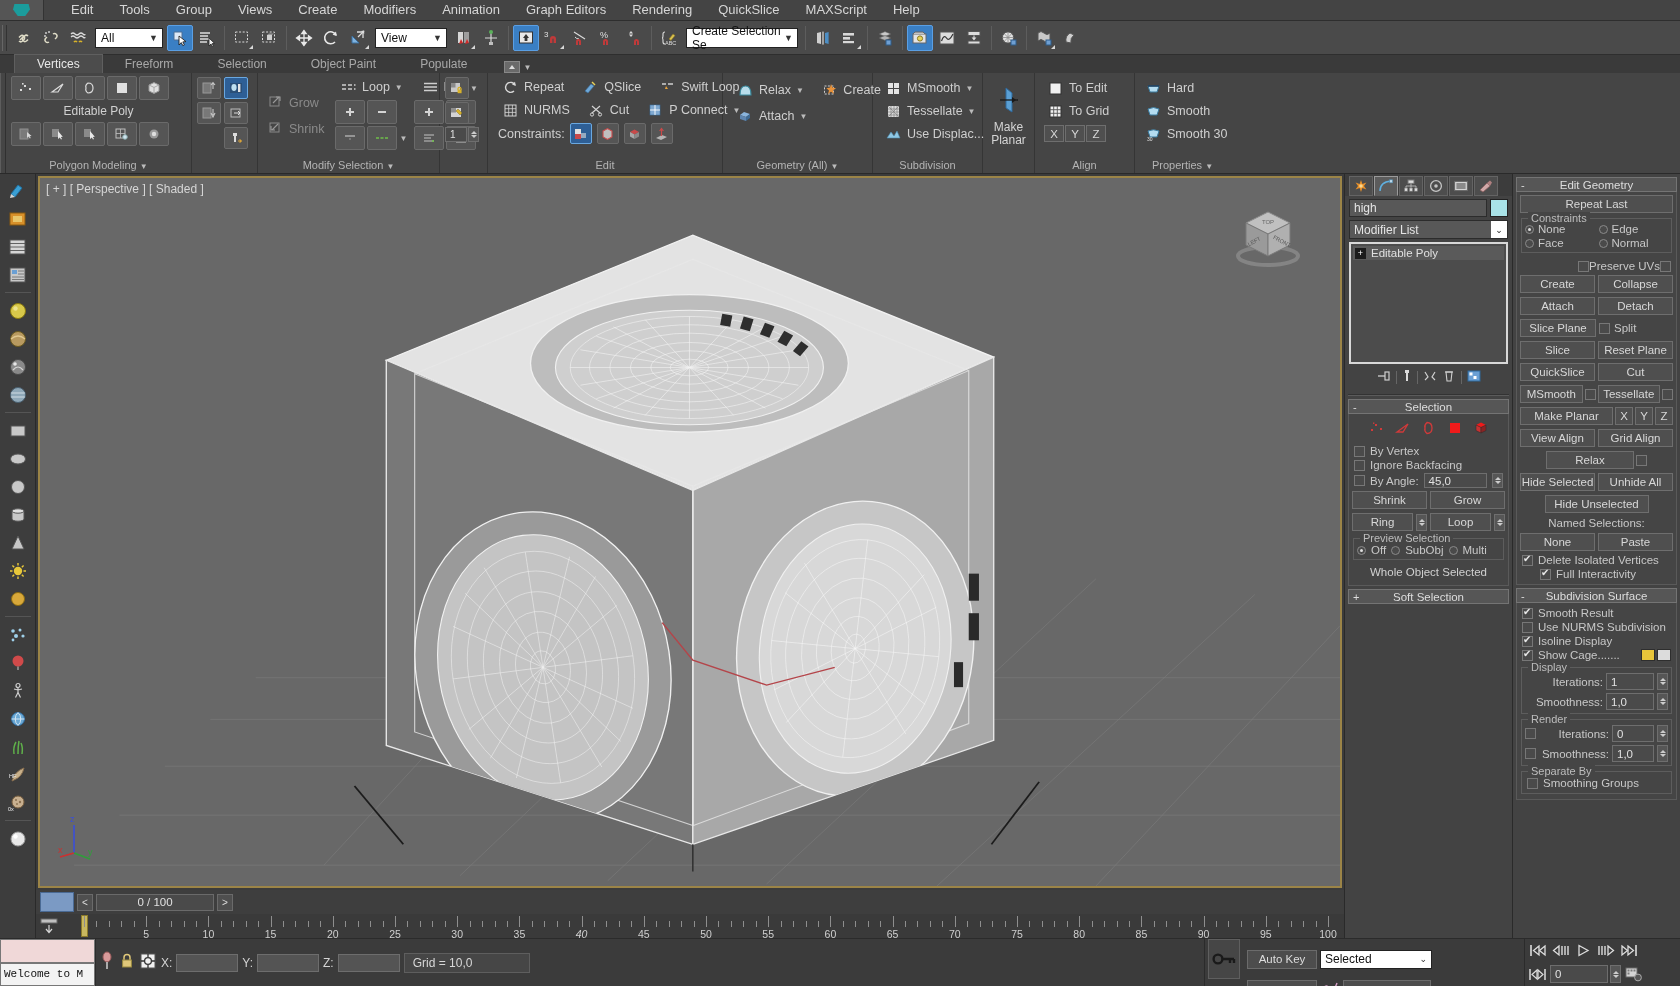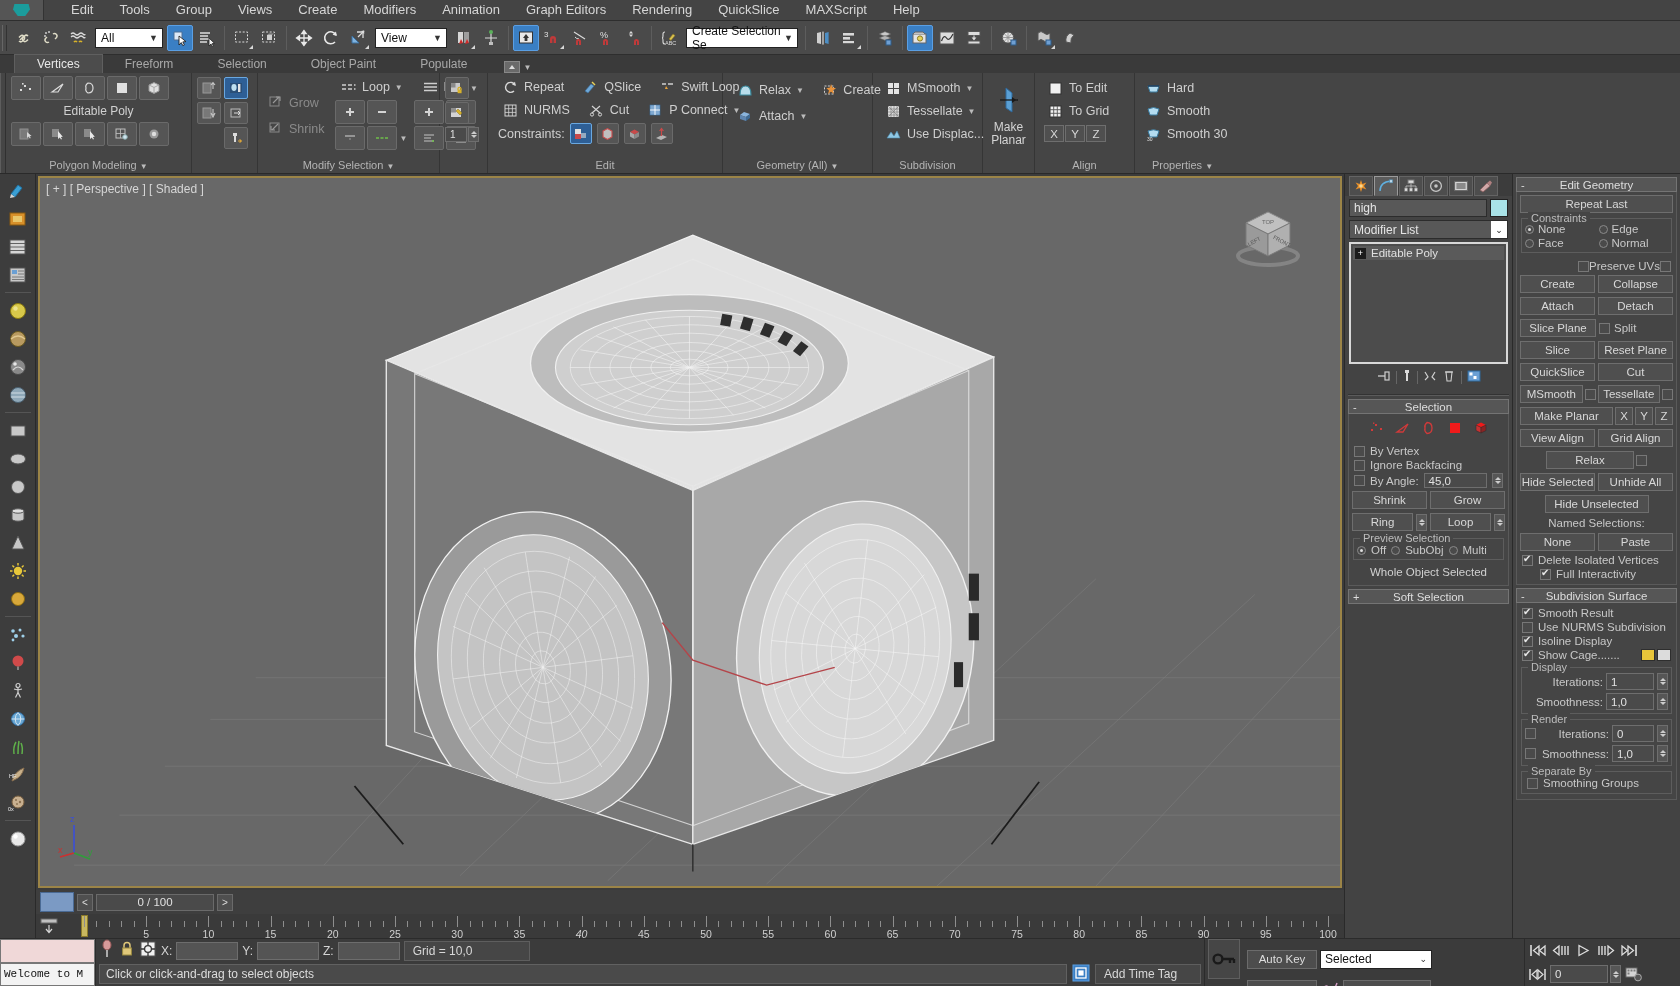--- a/index.html
+++ b/index.html
@@ -1906,31 +1906,20 @@
             </svg>
         </span>
         <span class="coordlbl">X:</span>
         <span class="coordfield"></span>
         <span class="coordlbl">Y:</span>
         <span class="coordfield"></span>
         <span class="coordlbl">Z:</span>
         <span class="coordfield"></span>
         <span class="gridlbl" style="width:126px">Grid = 10,0</span>
       </div>
-      <div class="statusrow">
-        <div class="promptbox" style="flex:1">Click or click-and-drag to select objects</div>
-        <span>
-          <svg width="20" height="20" viewBox="0 0 20 20">
-              <rect x="2" y="2" width="16" height="16" fill="#3a7fc4" stroke="#5a9fe4"></rect>
-              <rect x="5" y="5" width="10" height="10" fill="none" stroke="#fff" stroke-width="1.3"></rect>
-              <rect x="7.4" y="7.4" width="5.2" height="5.2" fill="#fff"></rect>
-            </svg>
-        </span>
-        <span class="gridlbl" style="width:106px">Add Time Tag</span>
-      </div>
     </div>
 
     <div class="animcol">
       <div class="animrow">
         <div class="keyround" style="margin-right:4px;height:40px;align-self:center">
           <svg width="26" height="18" viewBox="0 0 26 18">
               <circle cx="7" cy="9" r="4.4" fill="none" stroke="#1a1a1a" stroke-width="2.4"></circle>
               <path d="M11 9 H23 M19 9 v4 M23 9 v4" stroke="#1a1a1a" stroke-width="2.4" fill="none"></path>
             </svg>
         </div>

